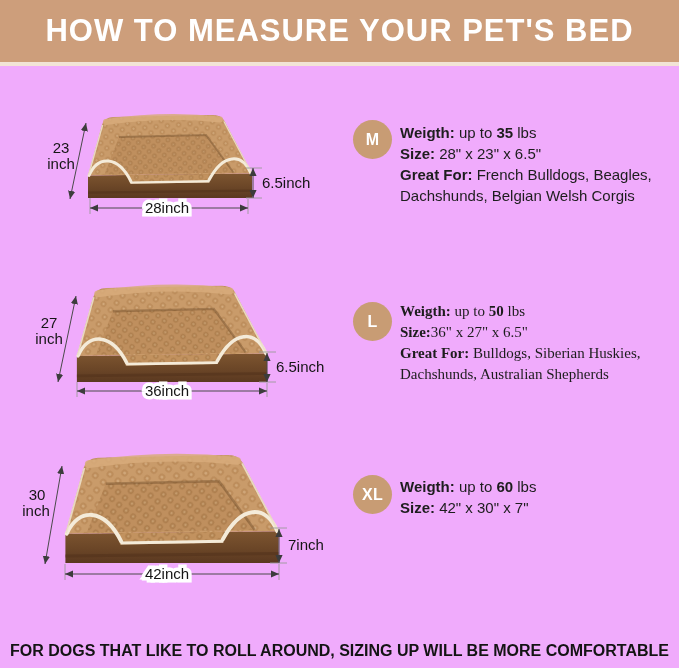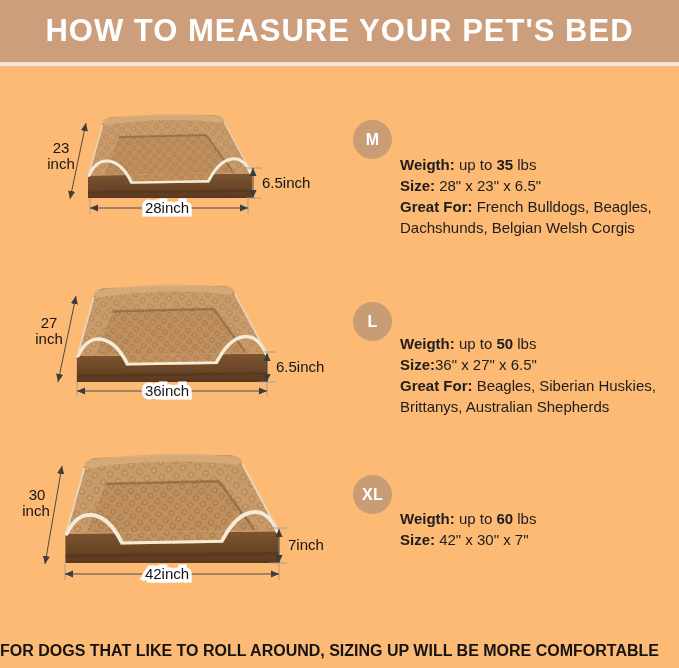--- a/index.html
+++ b/index.html
@@ -1,17 +1,17 @@
 <!DOCTYPE html>
 <html><head>
 <meta charset="utf-8">
 <style>
   html,body{margin:0;padding:0;background:#ffffff;}
   .page{
-    position:relative;width:679px;height:668px;background:#fdba74;overflow:hidden;
+    position:relative;width:679px;height:668px;background:#f0abfc;overflow:hidden;
     font-family:"Liberation Sans",sans-serif;color:#1d1d1d;
   }
   
   .header{
     position:absolute;top:0;left:0;width:679px;height:62px;
     background:#cd9e7b;border-bottom:4px solid #f2e4d6;
     display:flex;align-items:center;justify-content:center;
   }
   .header-title{
     color:#ffffff;font-weight:bold;font-size:31px;letter-spacing:1px;white-space:nowrap;
@@ -24,34 +24,34 @@
   .bed-figure{position:absolute;left:0;top:0;}
   .size-info{position:absolute;left:345px;top:0;width:320px;}
   .badge{
     position:absolute;left:8px;width:39px;height:39px;border-radius:50%;
     background:#c89c74;color:#ffffff;font-weight:bold;font-size:16px;
     display:flex;align-items:center;justify-content:center;letter-spacing:0.3px;
   }
   .row-m .badge{top:25px;}
   .row-l .badge{top:30px;}
   .row-xl .badge{top:35px;}
-  .info-lines{position:absolute;left:55px;width:278px;font-size:15px;line-height:21px;margin-top:32px;}
+  .info-lines{position:absolute;left:55px;width:278px;font-size:15px;line-height:21px;}
   .row-m .info-lines{top:27px;}
-  .row-l .info-lines{top:29px;}
+  .row-l .info-lines{top:29px;font-family:Liberation Serif, serif;}
   .row-xl .info-lines{top:36px;}
   .info-line{margin:0;}
   .info-line b{font-weight:bold;}
   
   .dim-line{stroke:#4a4a4a;stroke-width:1;fill:none;}
   .dim-tick{stroke:#9a9a9a;stroke-width:0.9;fill:none;}
   .dim-text{font-family:"Liberation Sans",sans-serif;font-size:15px;fill:#151515;}
   .dim-text-halo{paint-order:stroke;stroke:#ffffff;stroke-width:7px;}
   
   .footer{
-    position:absolute;left:0;top:642px;width:571px;text-align:center;
+    position:absolute;left:0;top:642px;width:679px;text-align:center;
     font-size:16px;font-weight:bold;color:#141414;letter-spacing:0px;white-space:nowrap;
   }
 </style>
 </head>
 <body>
 
 <div class="page">
 
   <svg width="0" height="0" style="position:absolute" aria-hidden="true">
     <defs>
@@ -133,21 +133,21 @@
       <text class="dim-text" x="49" y="56" text-anchor="middle">27</text>
       <text class="dim-text" x="49" y="72" text-anchor="middle">inch</text>
       <text class="dim-text dim-text-halo" x="167" y="124" text-anchor="middle">36inch</text>
       <text class="dim-text" x="276" y="100">6.5inch</text>
     </svg>
     <div class="size-info">
       <div class="badge">L</div>
       <div class="info-lines">
         <p class="info-line"><b>Weigth:</b><span> up to </span><b>50</b><span> lbs</span></p>
         <p class="info-line"><b>Size:</b><span>36" x 27" x 6.5"</span></p>
-        <p class="info-line"><b>Great For:</b><span> Beagles, Siberian Huskies, Brittanys, Australian Shepherds</span></p>
+        <p class="info-line"><b>Great For:</b><span> Bulldogs, Siberian Huskies, Dachshunds, Australian Shepherds</span></p>
       </div>
     </div>
   </div>
 
   <div class="size-row row-xl">
     <svg class="bed-figure" width="345" height="160" viewBox="0 0 345 160">
       <use href="#bed-shape" transform="translate(172,123) scale(1.30) translate(-170,-103)"></use>
       <line class="dim-tick" x1="65" y1="124" x2="65" y2="140"></line>
       <line class="dim-tick" x1="279" y1="124" x2="279" y2="140"></line>
       <line class="dim-tick" x1="270" y1="88" x2="287" y2="88"></line>

